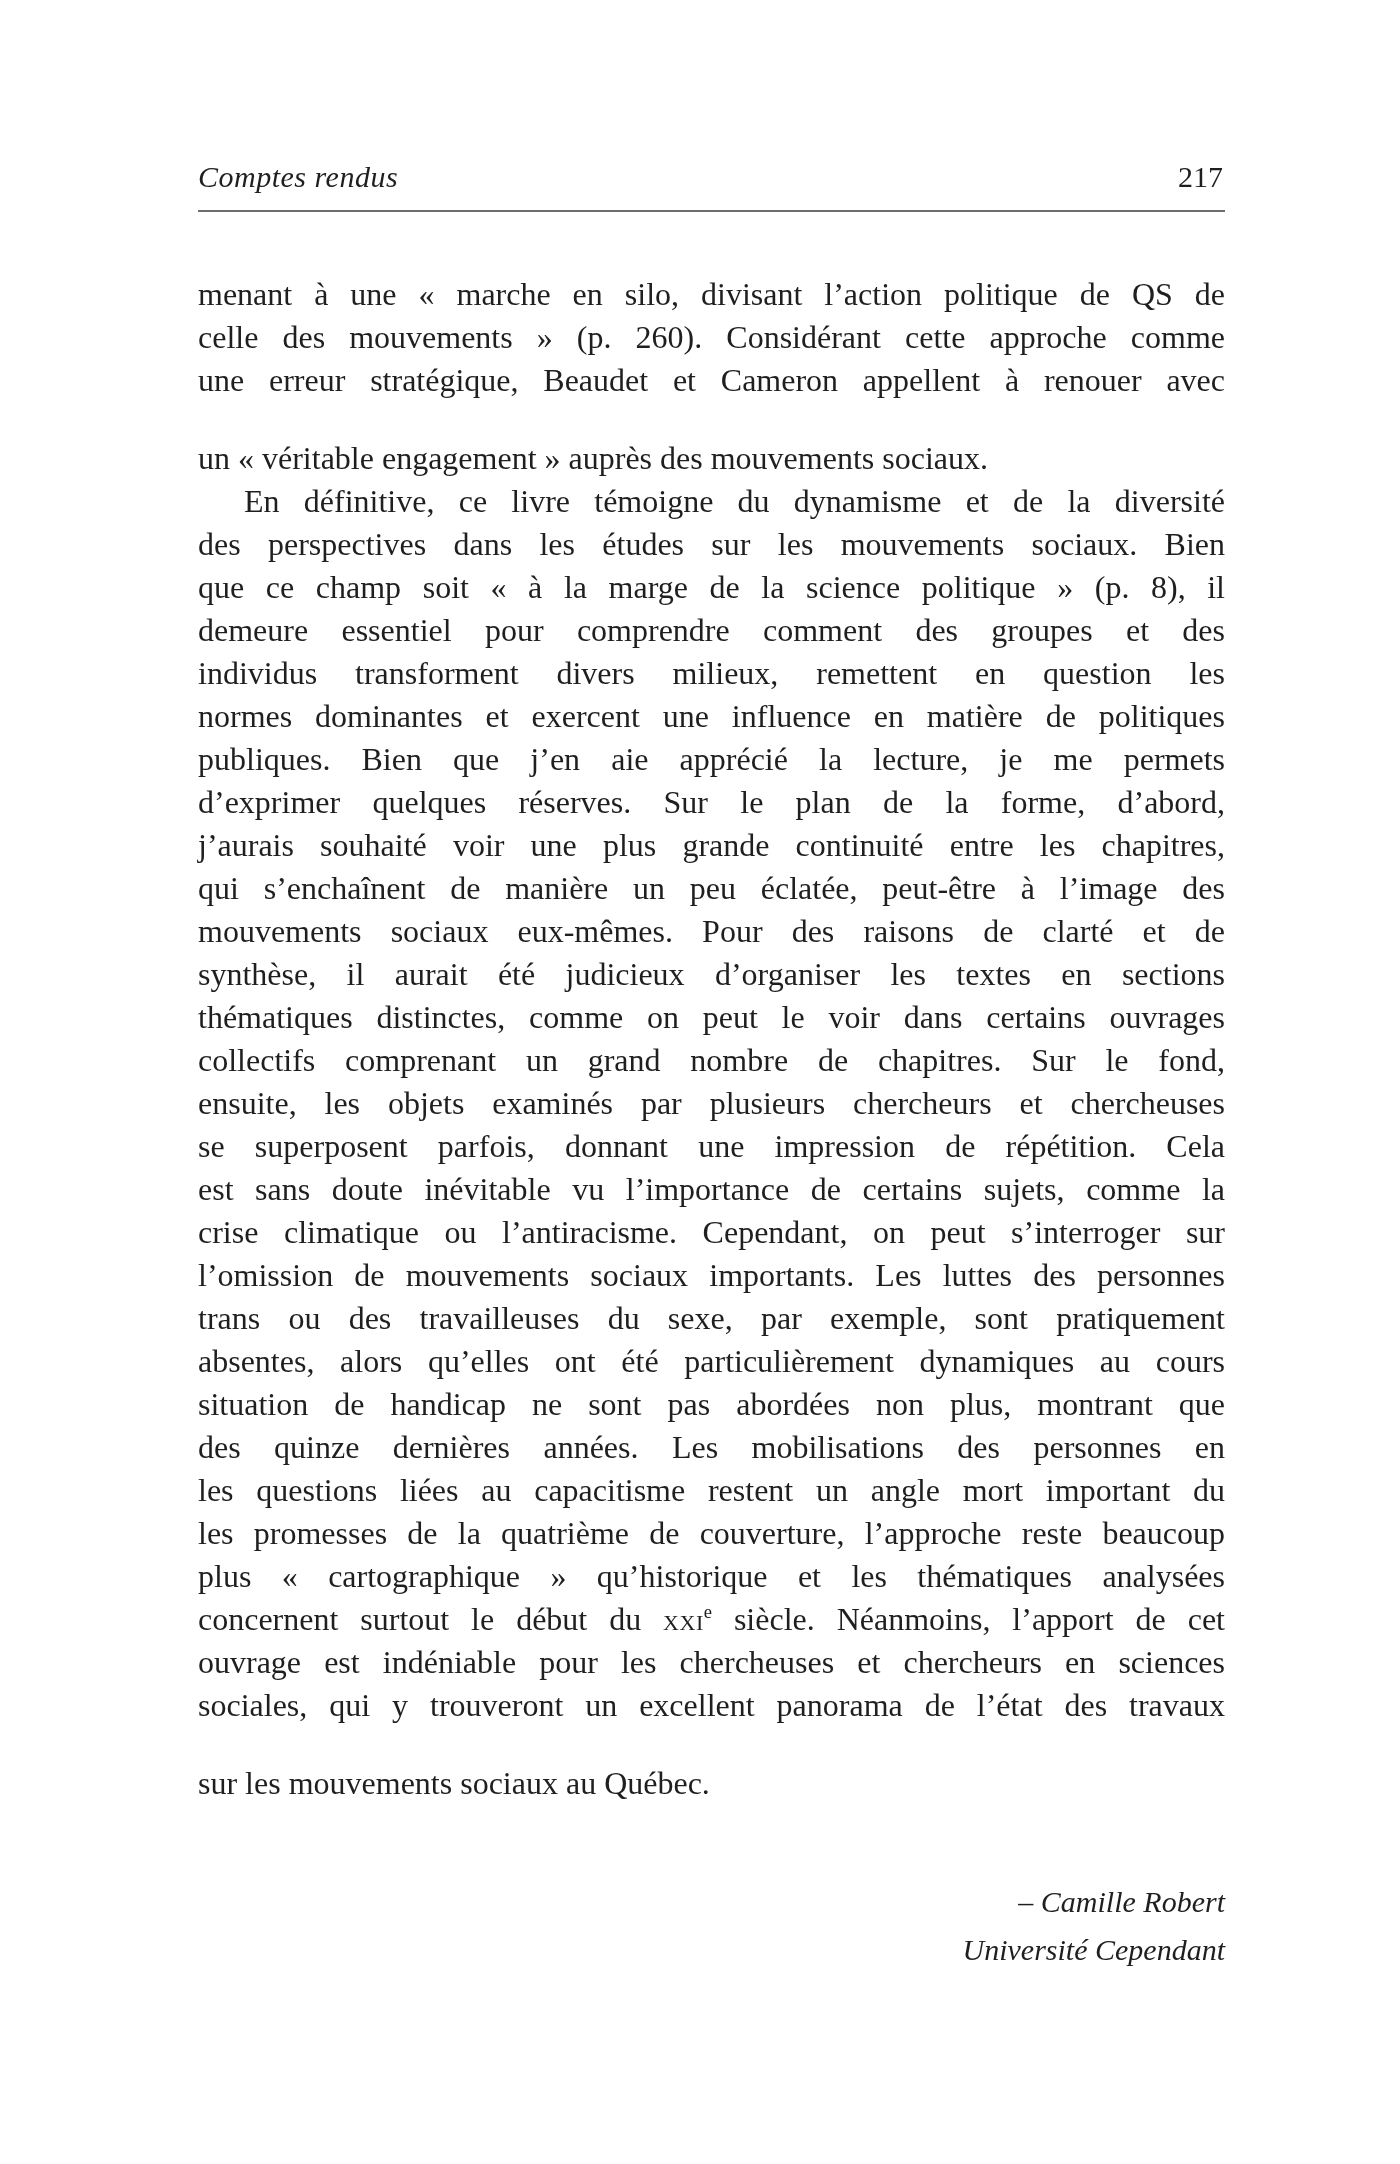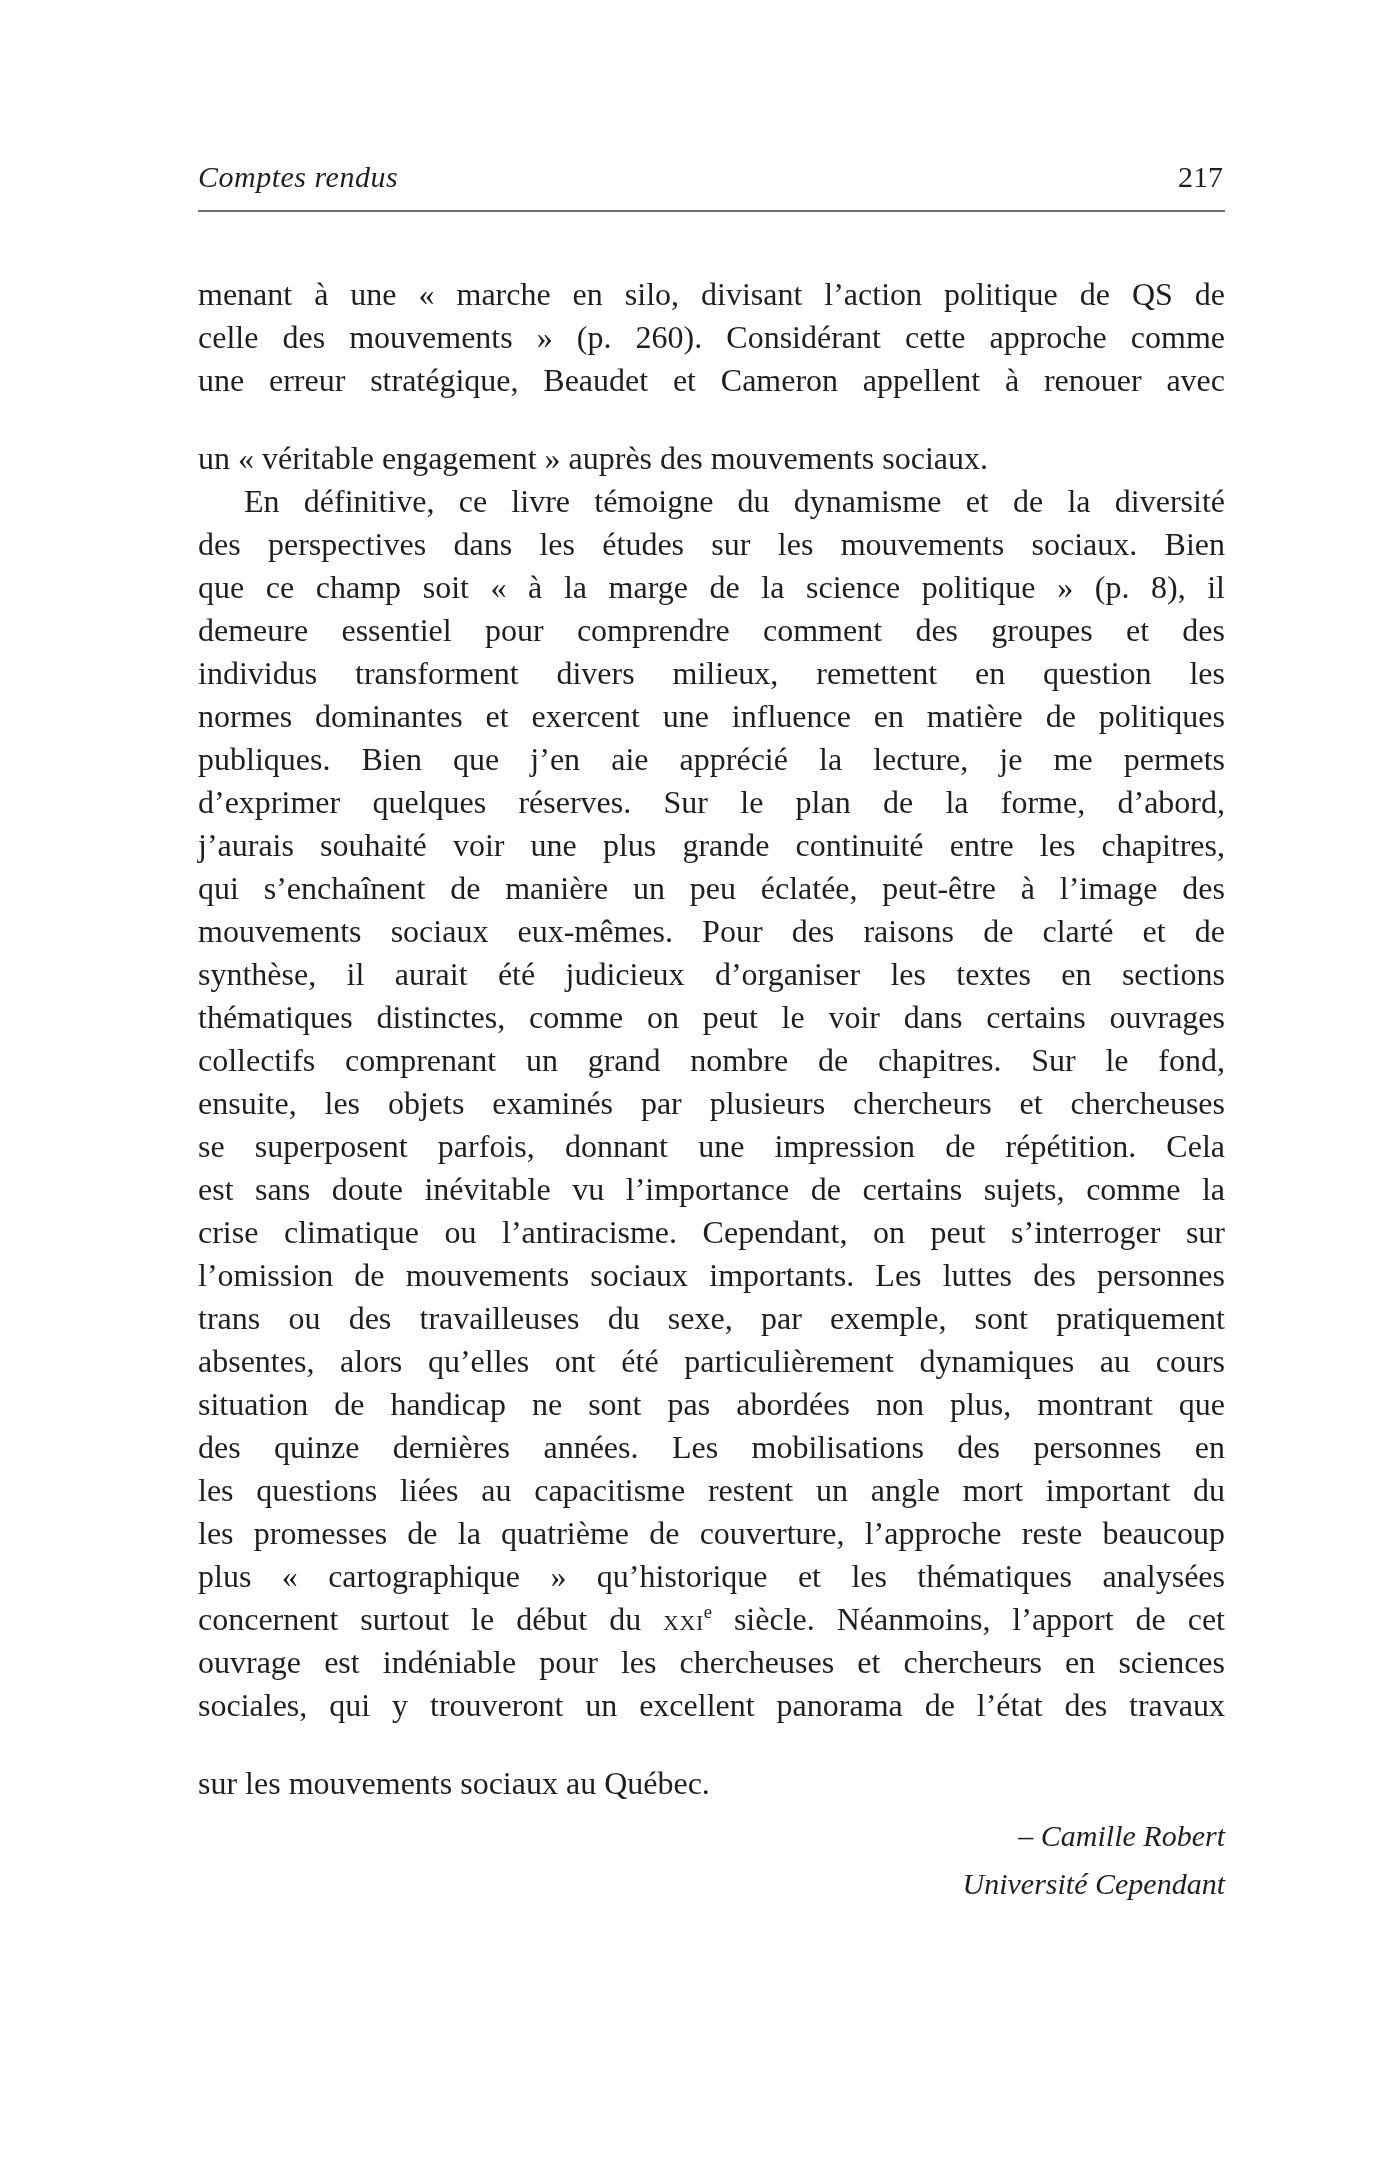--- a/index.html
+++ b/index.html
@@ -64,21 +64,21 @@
     text-align: left;
     text-align-last: left;
     margin-top: 35px;
   }
   .line.indent { text-indent: 46px; }
   .sc { font-variant: small-caps; letter-spacing: 0.5px; }
   .sup { vertical-align: super; font-size: 0.58em; line-height: 0; }
   .signature {
     position: absolute;
     left: 0;
-    top: 1812px;
+    top: 1878px;
     width: 100%;
     text-align: right;
     font-style: italic;
     font-size: 30px;
     line-height: 48px;
   }
 </style>
 </head>
 <body>
 

